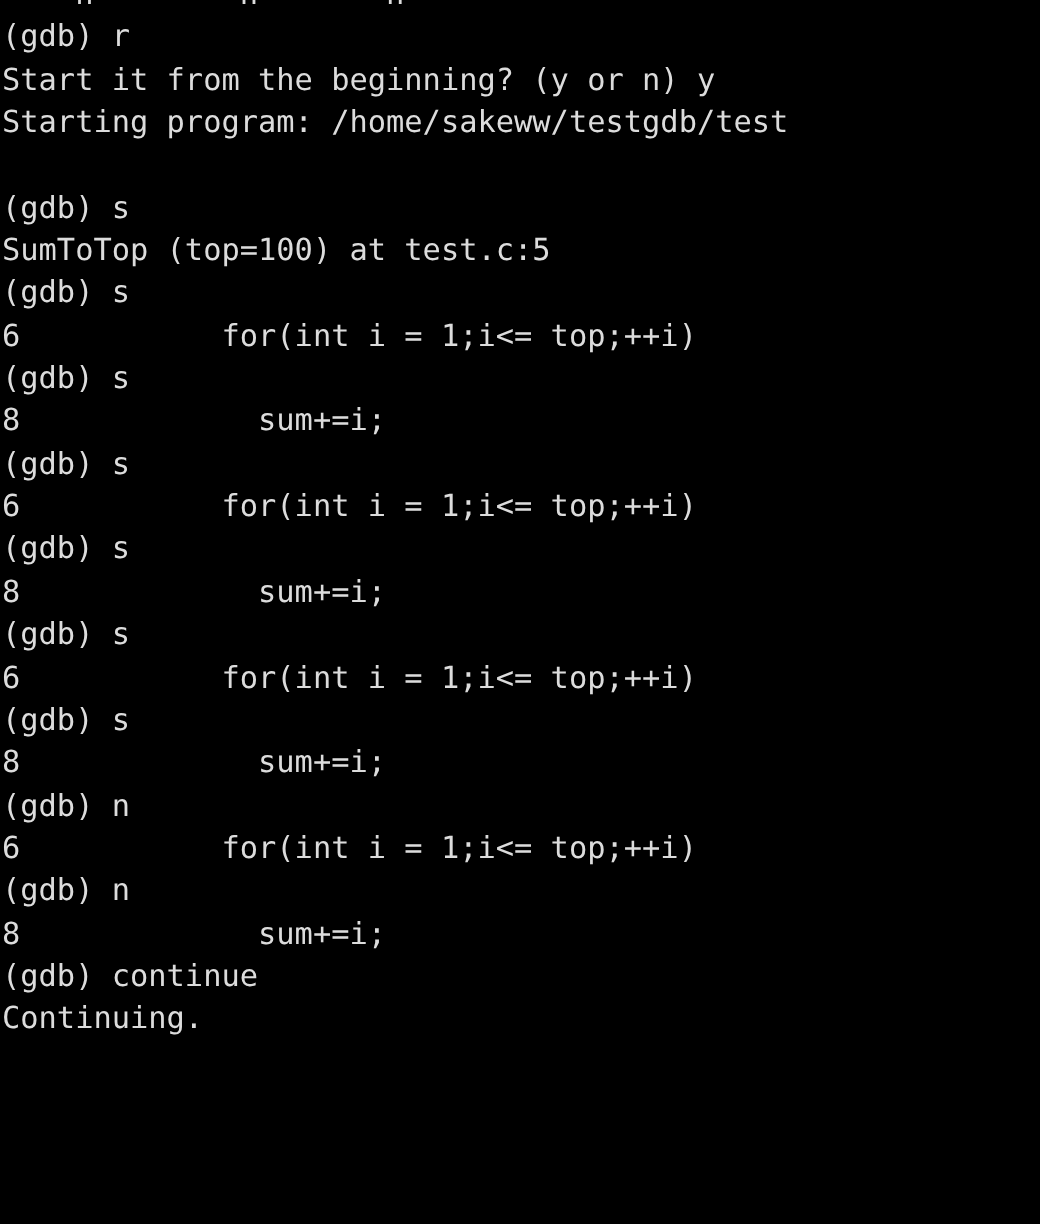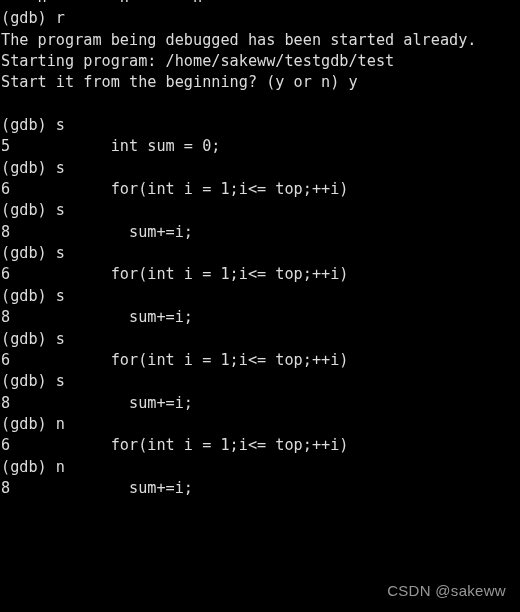--- a/index.html
+++ b/index.html
@@ -57,41 +57,41 @@
   }
 </style>
 </head>
 <body>
 
 <div id="screen">
 
   <div id="terminal">
     <div class="line">    n        n       n</div>
     <div class="line">(gdb) r</div>
-    <div class="line">The program being debugged has been started already.</div>
+    <div class="line">Start it from the beginning? (y or n) y</div>
     <div class="line">Starting program: /home/sakeww/testgdb/test</div>
-    <div class="line">Start it from the beginning? (y or n) y</div>
     <div class="line blank"></div>
     <div class="line">(gdb) s</div>
-    <div class="line">5           int sum = 0;</div>
+    <div class="line">SumToTop (top=100) at test.c:5</div>
     <div class="line">(gdb) s</div>
     <div class="line">6           for(int i = 1;i&lt;= top;++i)</div>
     <div class="line">(gdb) s</div>
     <div class="line">8             sum+=i;</div>
     <div class="line">(gdb) s</div>
     <div class="line">6           for(int i = 1;i&lt;= top;++i)</div>
     <div class="line">(gdb) s</div>
     <div class="line">8             sum+=i;</div>
     <div class="line">(gdb) s</div>
     <div class="line">6           for(int i = 1;i&lt;= top;++i)</div>
     <div class="line">(gdb) s</div>
     <div class="line">8             sum+=i;</div>
     <div class="line">(gdb) n</div>
     <div class="line">6           for(int i = 1;i&lt;= top;++i)</div>
     <div class="line">(gdb) n</div>
     <div class="line">8             sum+=i;</div>
+    <div class="line">(gdb) continue</div>
+    <div class="line">Continuing.</div>
     <div class="line blank"></div>
 
   </div>
 
-  <div id="watermark">CSDN @sakeww</div>
 
 </div>
 
 </body></html>

